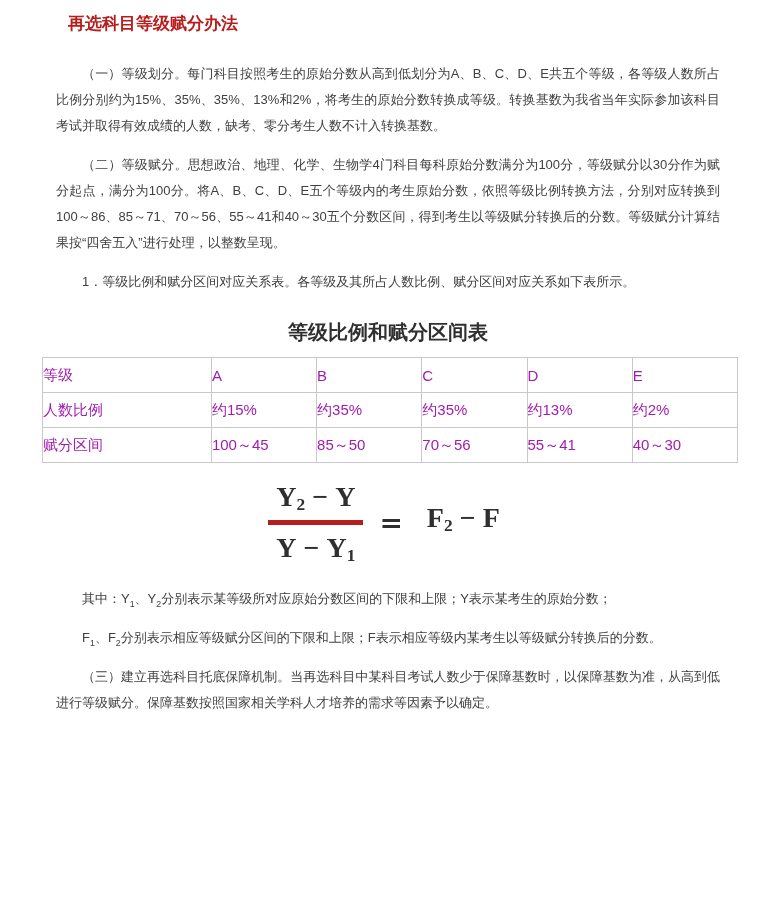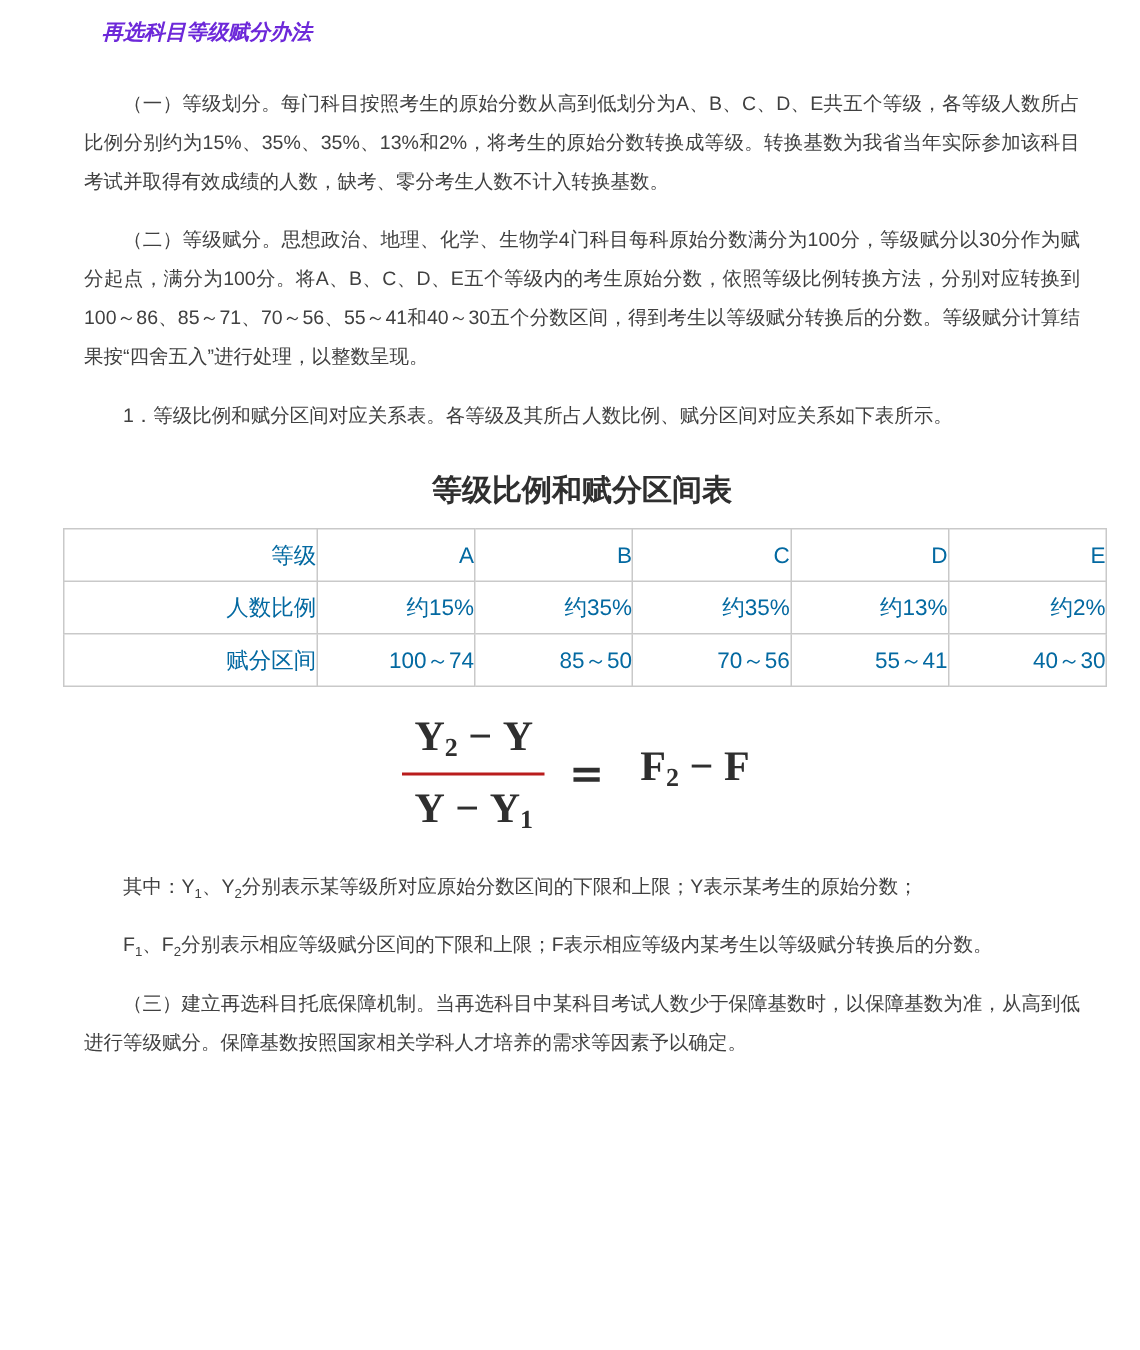--- a/index.html
+++ b/index.html
@@ -8,27 +8,26 @@
     width: 760px;
     height: 900px;
     overflow: hidden;
     font-family: "Liberation Sans", "DejaVu Sans", sans-serif;
     color: #404040;
   }
   .doc {
     padding: 8px 26px 0 42px;
   }
   .doc-title {
-    font-size: 14px;
+    font-size: 17px;
     font-weight: bold;
-    color: #6d28d9;
+    color: #b91c1c;
     text-indent: 26px;
     line-height: 1.6;
     margin: 2px 0 24px 0;
-    font-style: italic;
   }
   p.body-para {
     font-size: 13px;
     line-height: 2.0;
     text-indent: 2em;
     text-align: justify;
     margin: 13px 14px;
     color: #404040;
   }
   .table-title {
@@ -41,45 +40,45 @@
   }
   table.grade-table {
     width: 696px;
     border-collapse: collapse;
     table-layout: fixed;
     margin: 0 0 14px 0;
   }
   table.grade-table td {
     border: 1px solid #c9c9c9;
     height: 35px;
-    text-align: right;
+    text-align: left;
     vertical-align: middle;
     font-size: 15px;
-    color: #0369a1;
+    color: #a21caf;
   }
   table.grade-table td.col-label { width: 24.3%; }
   table.grade-table td.col-val   { width: 15.14%; }
   .formula-wrap {
     display: flex;
     justify-content: center;
     align-items: center;
     margin: 20px 0 24px 0;
     font-family: "DejaVu Serif", "Liberation Serif", serif;
     font-weight: bold;
     color: #2f2f2f;
     font-size: 28px;
   }
   .frac {
     display: inline-flex;
     flex-direction: column;
     align-items: center;
     font-family: Liberation Serif, serif;
   }
   .frac .num { padding: 0 8px 9px 8px; line-height: 1; }
-  .frac .den { border-top: 2px solid #b91c1c; padding: 9px 8px 0 8px; line-height: 1; }
+  .frac .den { border-top: 5px solid #b91c1c; padding: 9px 8px 0 8px; line-height: 1; }
   .formula-wrap sub {
     font-size: 0.62em;
     line-height: 0;
     vertical-align: -0.25em;
   }
   .formula-wrap .op { margin: 0 7px; }
   .eq { margin: 0 16px; line-height: 1; }
   sub.txt-sub {
     font-size: 0.68em;
     line-height: 0;
@@ -113,21 +112,21 @@
       <tr>
         <td class="col-label">人数比例</td>
         <td class="col-val">约15%</td>
         <td class="col-val">约35%</td>
         <td class="col-val">约35%</td>
         <td class="col-val">约13%</td>
         <td class="col-val">约2%</td>
       </tr>
       <tr>
         <td class="col-label">赋分区间</td>
-        <td class="col-val">100～74</td>
+        <td class="col-val">100～45</td>
         <td class="col-val">85～50</td>
         <td class="col-val">70～56</td>
         <td class="col-val">55～41</td>
         <td class="col-val">40～30</td>
       </tr>
     </tbody>
   </table>
 
 
   <div class="formula-wrap">

